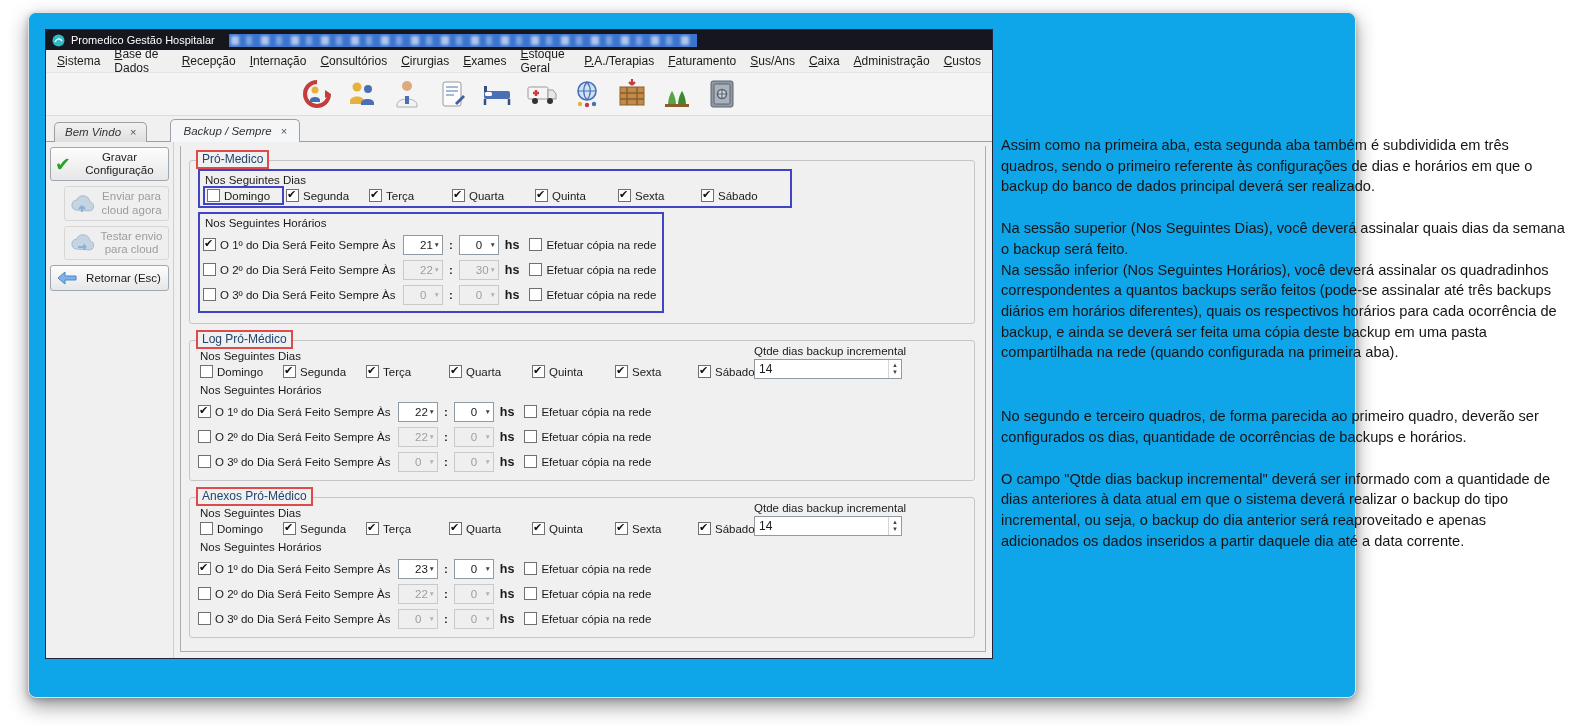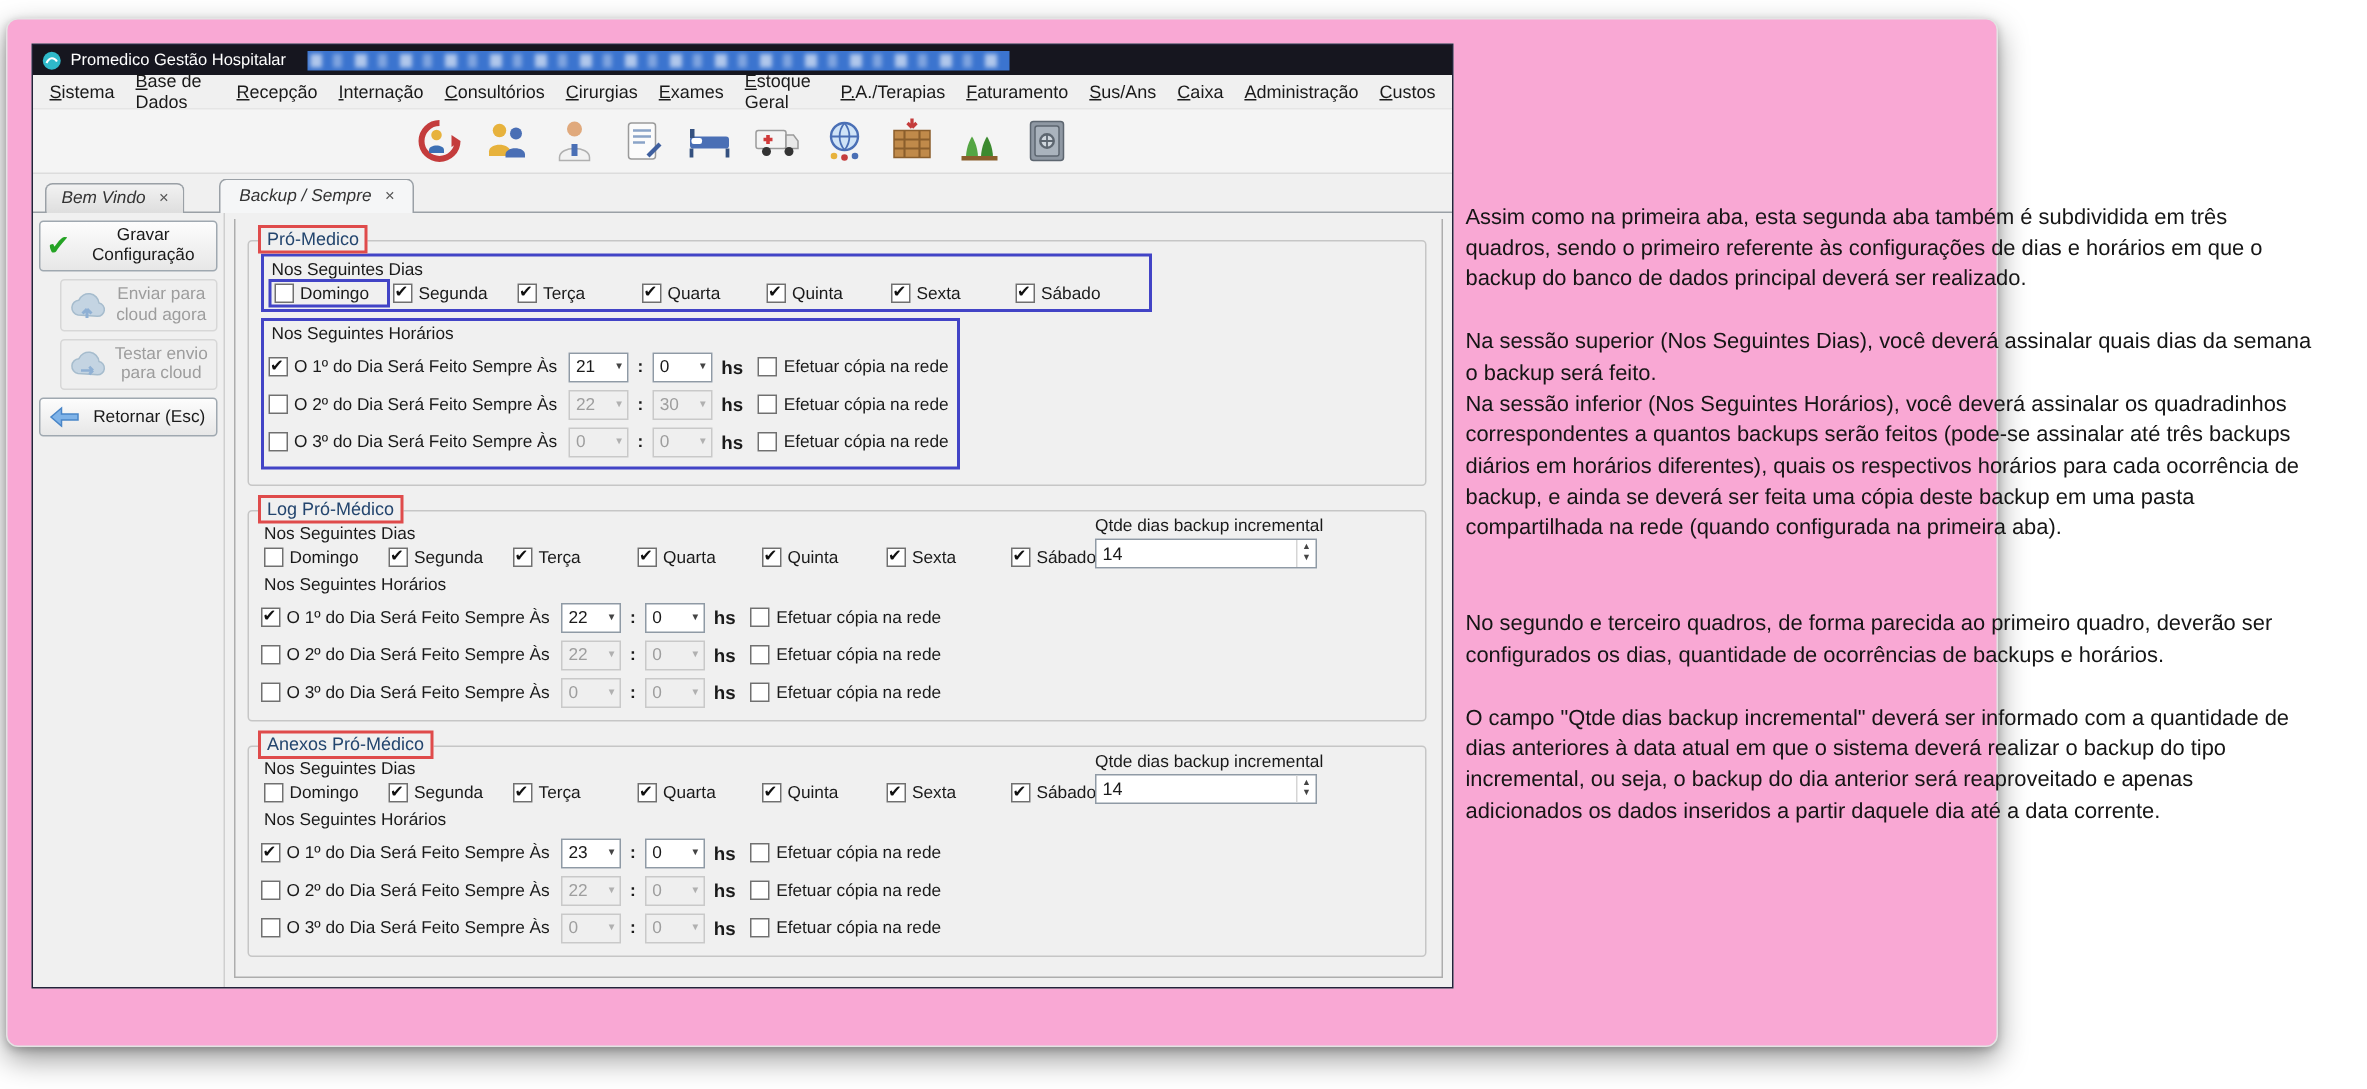--- a/index.html
+++ b/index.html
@@ -2,22 +2,22 @@
 <html><head>
 <meta charset="utf-8">
 <style>
   * { box-sizing: border-box; }
   body {
     margin: 0; width: 1578px; height: 726px; background: #ffffff;
     font-family: "Liberation Sans", "DejaVu Sans", sans-serif;
     position: relative; overflow: hidden; color: #1a1a1a;
   }
   .card {
-    position: absolute; left: 4px; top: 12px; width: 1328px; height: 686px;
-    background: #f9a8d4; border-radius: 8px; border: 1px solid #e3e3e3;
+    position: absolute; left: 28px; top: 12px; width: 1328px; height: 686px;
+    background: #0ea5e9; border-radius: 8px; border: 1px solid #e3e3e3;
     box-shadow: 0 8px 20px rgba(0,0,0,.40), 0 2px 6px rgba(0,0,0,.22);
   }
   
   .app-window {
     position: absolute; left: 16px; top: 16px; width: 948px; height: 630px;
     border: 1px solid #23233a; background: #f0f0f0; display: flex; flex-direction: column;
   }
   .titlebar {
     height: 20px; background: #16161f; color: #fff; display: flex;
     align-items: center; gap: 6px; padding: 0 6px; font-size: 11px; flex: 0 0 auto;
@@ -101,21 +101,21 @@
     width: 13px; height: 13px; flex: 0 0 auto; border: 1px solid #707070; background: #fff;
     display: inline-block; position: relative;
   }
   .checkbox.checked::after {
     content: "✔"; position: absolute; left: 0px; top: -2px; font-size: 11px; color: #111;
   }
   .hour-row { display: flex; align-items: center; height: 25px; gap: 6px; font-size: 11.5px; }
   .hour-label { display: flex; align-items: center; gap: 4px; width: 194px; cursor: default; }
   .combo {
     display: inline-flex; align-items: center; width: 40px; height: 20px;
-    border: 1px solid #8f9aa5; background: #fff; font-size: 11.5px; padding: 0 2px 0 4px;
+    border: 1px solid #8f9aa5; background: #fff; font-size: 11.5px; padding: 0 2px 0 16px;
   }
   .combo .combo-arrow { margin-left: auto; font-size: 6.5px; color: #444; }
   .combo.disabled { background: #efefef; border-color: #c9c9c9; color: #9e9e9e; }
   .combo.disabled .combo-arrow { color: #b0b0b0; }
   .colon { font-weight: bold; }
   .hs { font-weight: bold; font-size: 12.5px; }
   .copy-label { display: flex; align-items: center; gap: 4px; margin-left: 4px; cursor: default; }
   .incremental { position: absolute; right: 72px; top: 4px; width: 148px; font-size: 11.5px; }
   .inc-label { margin-bottom: 2px; white-space: nowrap; }
   .spinner { display: flex; border: 1px solid #8f9aa5; background: #fff; height: 20px; align-items: stretch; }

